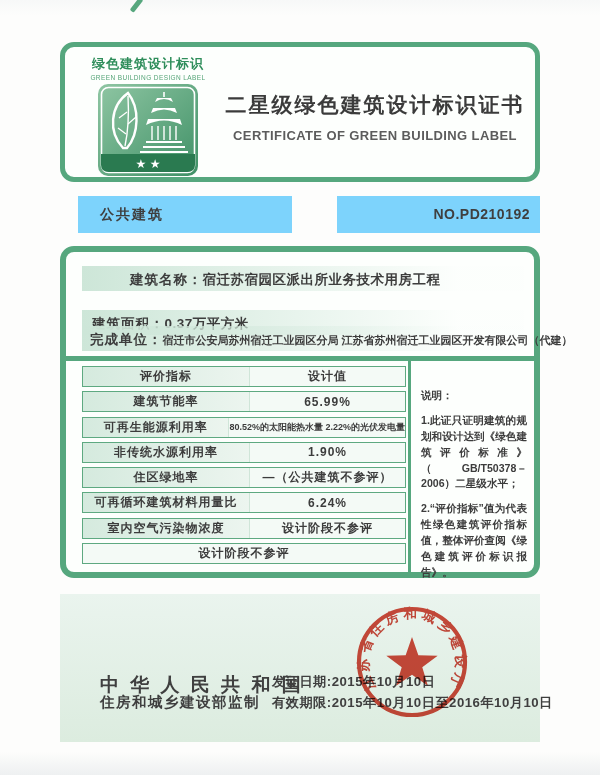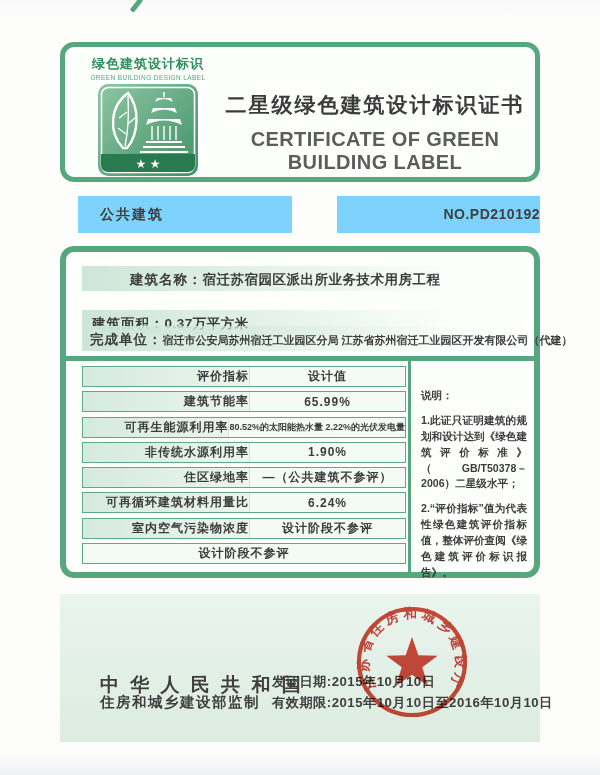--- a/index.html
+++ b/index.html
@@ -15,48 +15,48 @@
   .header-box{
     position:absolute;left:60px;top:42px;width:480px;height:140px;
     border:5px solid #56a77e;border-radius:14px;background:#fdfffd;box-sizing:border-box;
   }
   .logo-wrap{position:absolute;left:20px;top:8px;width:126px;text-align:center;}
   .logo-cn{font-size:13px;font-weight:bold;color:#2f8e5b;letter-spacing:1px;}
   .logo-en{font-size:6.5px;color:#55a477;letter-spacing:.4px;margin-top:1px;}
   .logo-art{margin:3px auto 0;display:block;}
   .title-block{position:absolute;left:158px;right:8px;top:44px;text-align:center;}
   .cert-title{font-size:21px;font-weight:bold;color:#3b3b3b;letter-spacing:2px;}
-  .cert-subtitle{font-size:20px;font-weight:bold;color:#5c5c5c;letter-spacing:.4px;margin-top:9px;}
+  .cert-subtitle{font-size:13px;font-weight:bold;color:#5c5c5c;letter-spacing:.4px;margin-top:9px;}
 
   
   .cat-box{position:absolute;top:196px;height:37px;background:#7dd3fc;box-sizing:border-box;}
   .cat-left{left:78px;width:214px;}
   .cat-right{left:337px;width:203px;}
   .cat-box span{display:block;line-height:37px;font-size:14px;font-weight:bold;color:#3f3f3f;letter-spacing:2px;}
   .cat-left span{padding-left:22px;text-align:left;}
-  .cat-right span{text-align:right;letter-spacing:.5px;}
+  .cat-right span{padding-right:10px;text-align:right;letter-spacing:.5px;}
 
   
   .main-box{
     position:absolute;left:60px;top:246px;width:480px;height:332px;
     border:6px solid #56a77e;border-radius:14px;background:#fdfffd;box-sizing:border-box;
   }
   .info-row{position:absolute;left:16px;width:442px;height:25px;line-height:25px;
     background:linear-gradient(90deg,#cde6d8 0%,rgba(250,253,251,.25) 85%);
     padding-left:8px;box-sizing:border-box;white-space:nowrap;}
   .info-row .lbl{font-size:13.5px;font-weight:bold;letter-spacing:1px;}
   .info-row .val{font-size:13.5px;font-weight:bold;letter-spacing:.5px;}
   .info-row.small .val{font-size:11px;letter-spacing:0;}
   .hdivider{position:absolute;left:0;right:0;top:104px;height:5px;background:#56a77e;}
 
   .rate-table{position:absolute;left:16px;top:114px;bottom:8px;width:324px;
     display:flex;flex-direction:column;justify-content:space-between;}
   .bar{display:flex;height:21px;border:1px solid #5ea981;box-sizing:border-box;}
   .bar .cell-l{width:166px;background:linear-gradient(90deg,#d5eade,#ecf5ef);
-    display:flex;align-items:center;justify-content:flex-end;border-right:1px solid #cfe5d8;}
+    display:flex;align-items:center;justify-content:center;border-right:1px solid #cfe5d8;}
   .bar .cell-r{flex:1;background:#f4faf6;display:flex;align-items:center;justify-content:center;}
   .bar span{font-size:12px;font-weight:bold;color:#3c3c3c;letter-spacing:1px;white-space:nowrap;}
   .bar.val-small .cell-r span{font-size:9px;letter-spacing:0;}
 
   .vdivider{position:absolute;left:342px;top:109px;bottom:0;width:3px;background:#56a77e;}
   .notes{position:absolute;left:355px;top:136px;width:106px;font-size:10.6px;font-weight:bold;
     color:#3c3c3c;line-height:1.5;text-align:justify;}
   .notes .note-item{margin-top:9px;}
 
   

